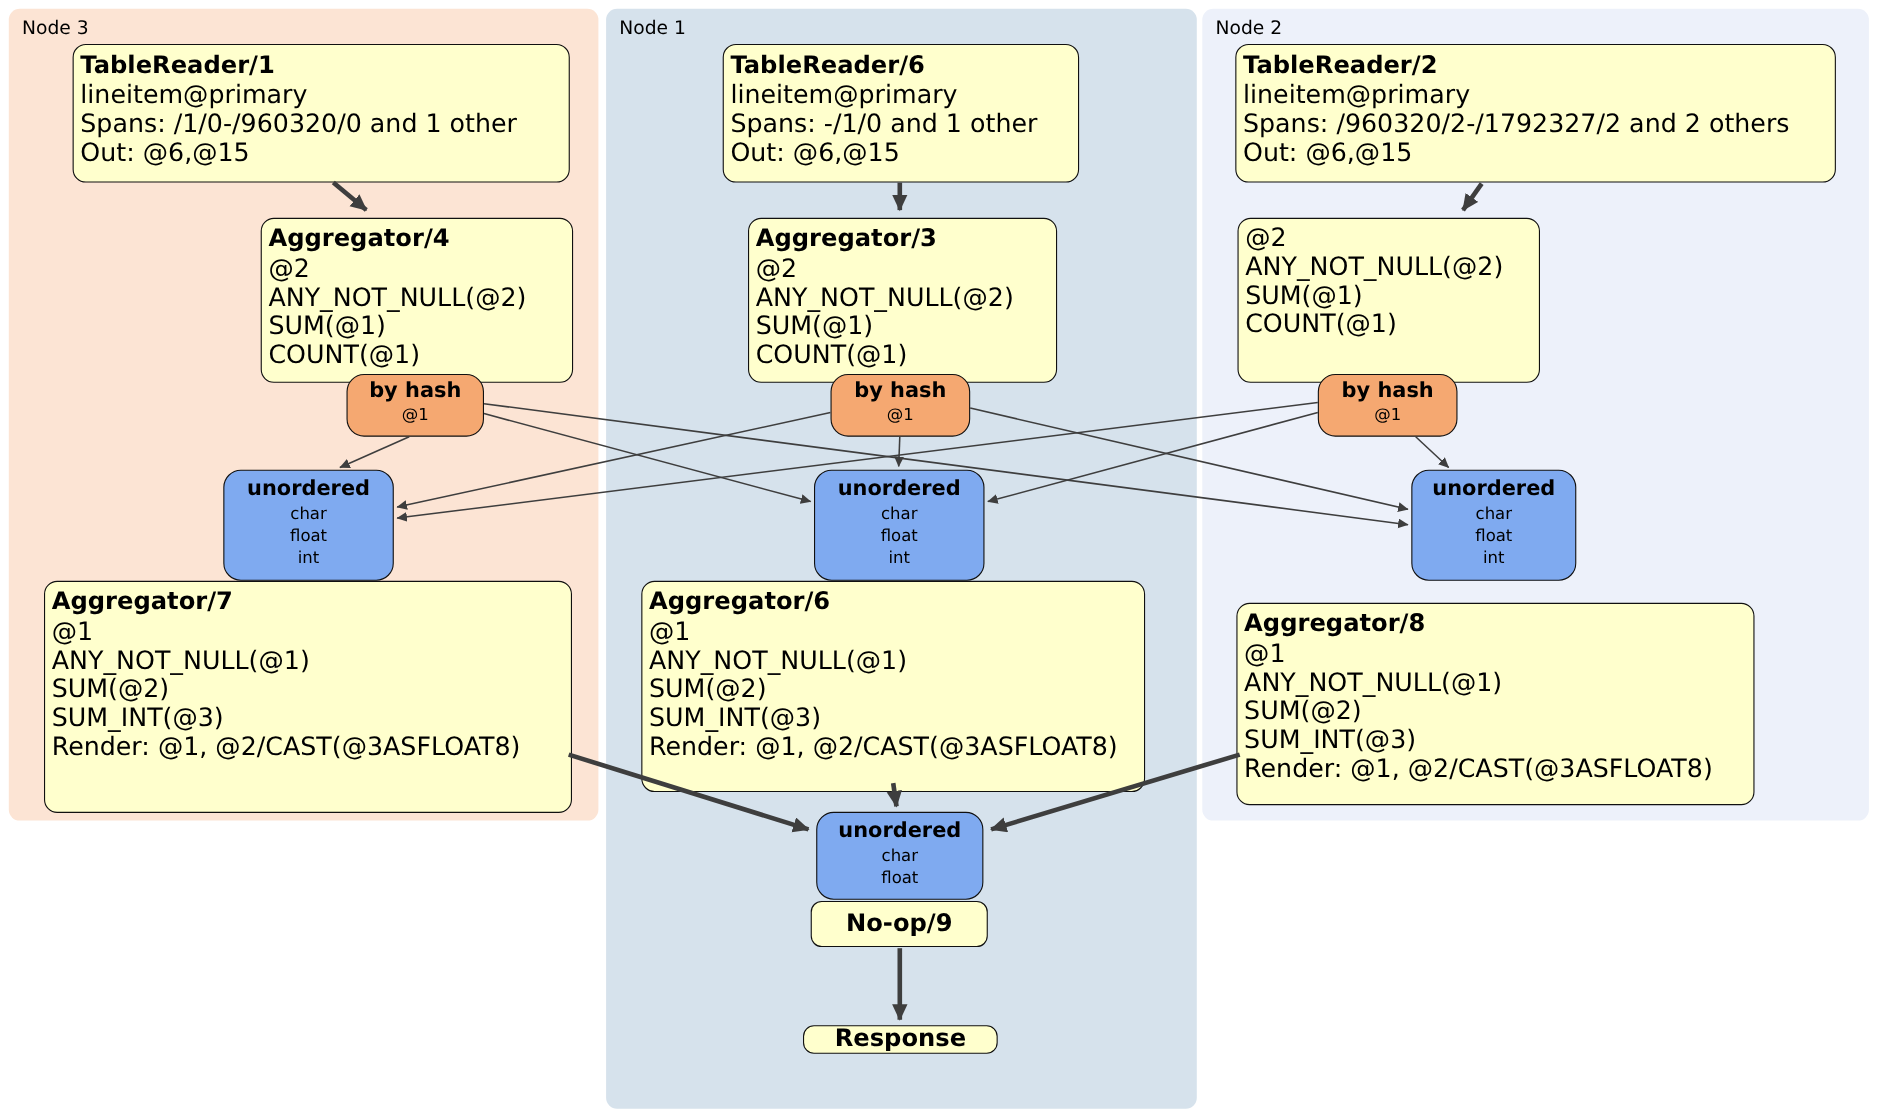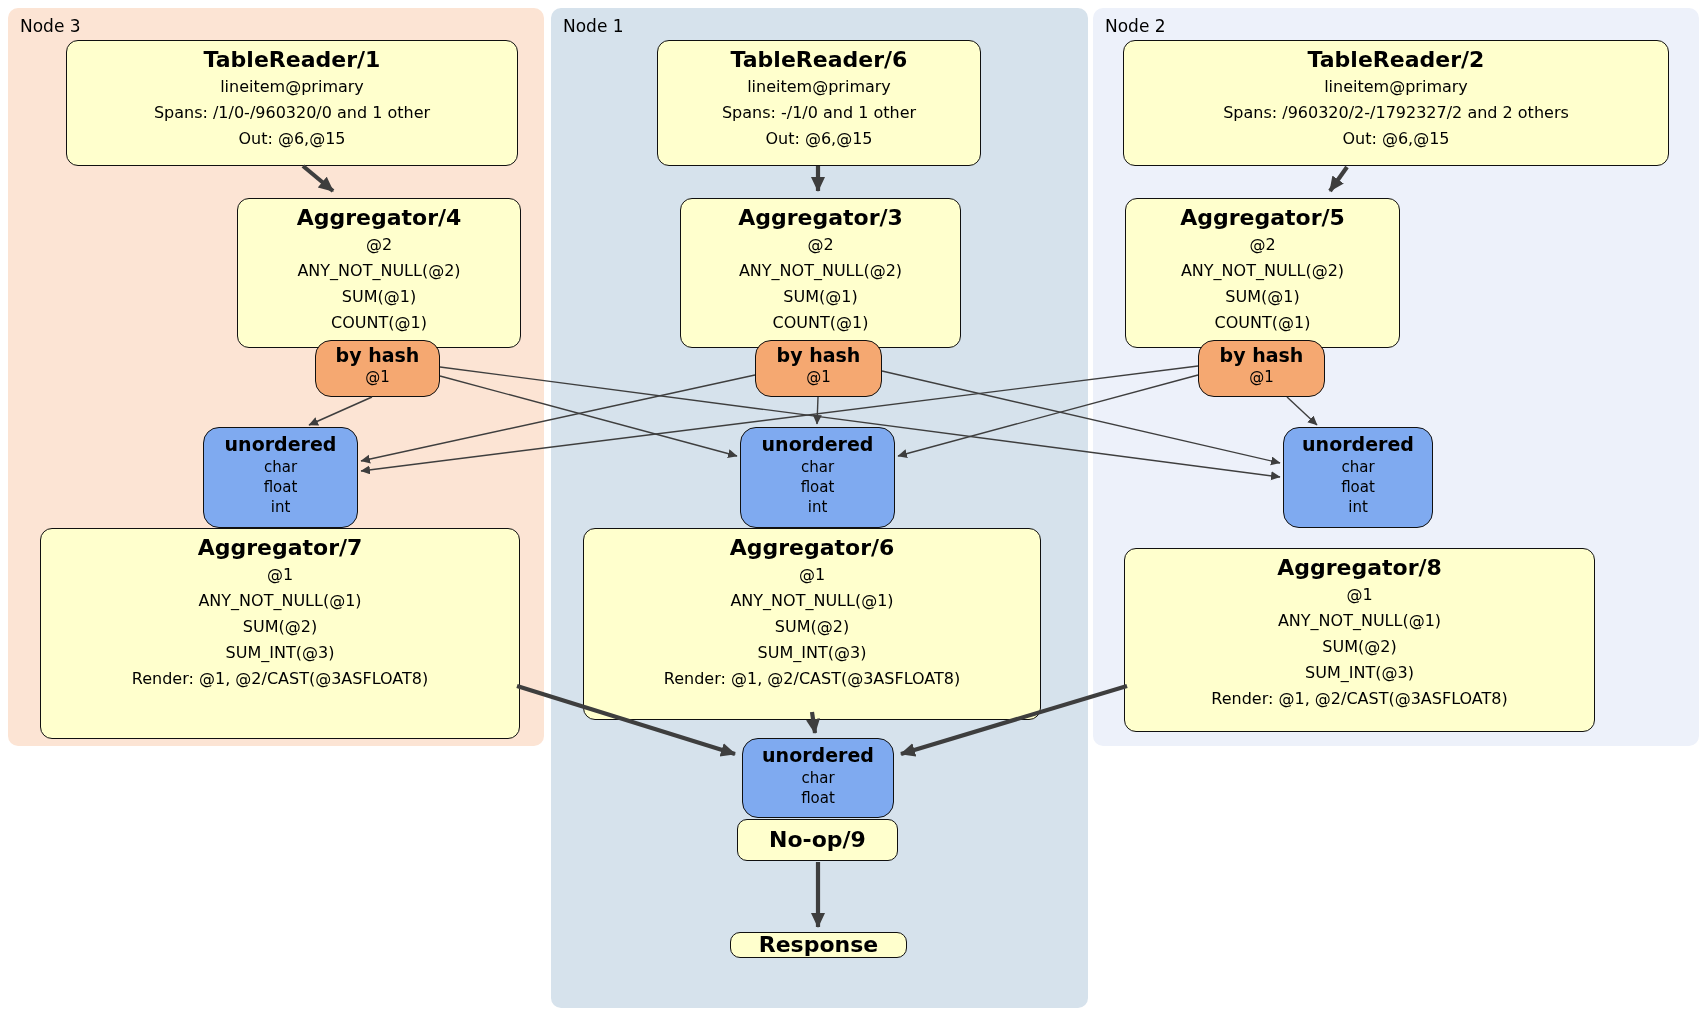--- a/index.html
+++ b/index.html
@@ -6,23 +6,23 @@
   body{font-family:"DejaVu Sans","Liberation Sans",sans-serif;color:#000;}
   .canvas{position:relative;width:1706px;height:1016px;overflow:hidden;background:#fff;}
 
   .region{position:absolute;border-radius:10px;z-index:0;}
   .r-node3{left:8px;top:8px;width:536px;height:738px;background:var(--node3-bg,#fce4d4);}
   .r-node1{left:551px;top:8px;width:537px;height:1000px;background:var(--node1-bg,#d6e2ec);}
   .r-node2{left:1093px;top:8px;width:606px;height:738px;background:var(--node2-bg,#edf1fa);}
   .region-label{margin:8px 0 0 12px;font-size:17px;}
 
   .pbox{position:absolute;background:var(--processor-fill,#ffffcd);border:1.5px solid #101010;
-        border-radius:12px;text-align:center;box-sizing:border-box;padding:5px 6px;z-index:2;}
+        border-radius:12px;text-align:left;box-sizing:border-box;padding:5px 6px;z-index:2;}
   .ptitle{font-weight:bold;font-size:22px;line-height:28px;}
-  .pline{font-size:16px;line-height:26px;white-space:nowrap;}
+  .pline{font-size:23px;line-height:26px;white-space:nowrap;}
 
   .router{position:absolute;background:var(--router-fill,#f5a871);border:1.5px solid #101010;
         border-radius:16px;text-align:center;box-sizing:border-box;padding:2px 4px;z-index:3;}
   .rtitle{font-weight:bold;font-size:19px;line-height:25px;}
   .rline{font-size:15px;line-height:19px;}
 
   .sync{position:absolute;background:var(--sync-fill,#7faaf0);border:1.5px solid #101010;
         border-radius:16px;text-align:center;box-sizing:border-box;padding:4px 6px;z-index:3;}
   .stitle{font-weight:bold;font-size:19px;line-height:25px;}
   .sline{font-size:15px;line-height:20px;}
@@ -121,21 +121,20 @@
   </div>
 
   <div class="pbox" style="left:1123px;top:40px;width:546px;height:126px;">
     <div class="ptitle">TableReader/2</div>
     <div class="pline">lineitem@primary</div>
     <div class="pline">Spans: /960320/2-/1792327/2 and 2 others</div>
     <div class="pline">Out: @6,@15</div>
   </div>
 
   <div class="pbox" style="left:1125px;top:198px;width:275px;height:150px;">
-    <div class="ptitle">Aggregator/5</div>
     <div class="pline">@2</div>
     <div class="pline">ANY_NOT_NULL(@2)</div>
     <div class="pline">SUM(@1)</div>
     <div class="pline">COUNT(@1)</div>
   </div>
 
   <div class="router" style="left:1198px;top:340px;width:127px;height:57px;">
     <div class="rtitle">by hash</div>
     <div class="rline">@1</div>
   </div>

